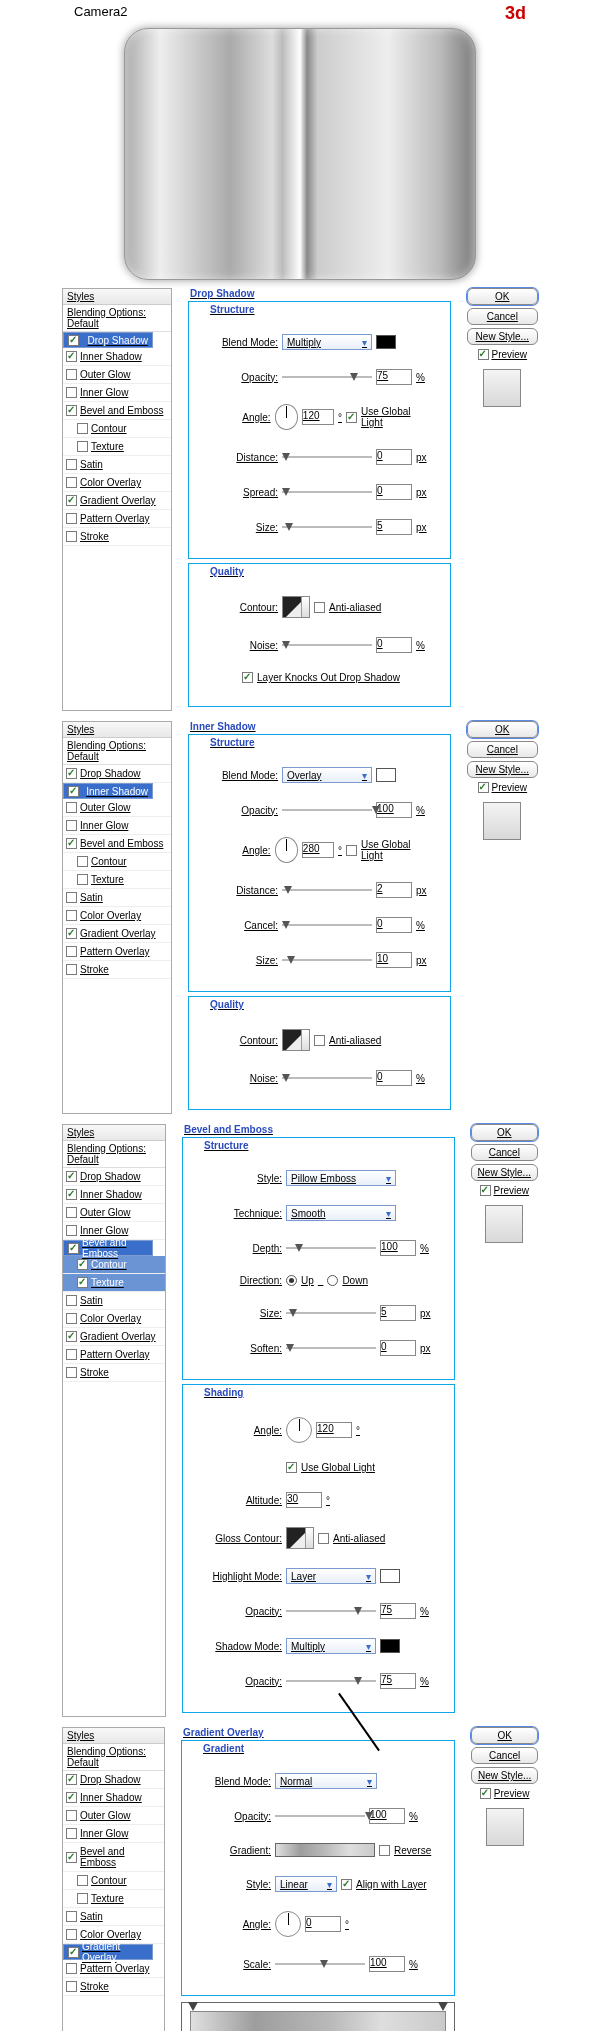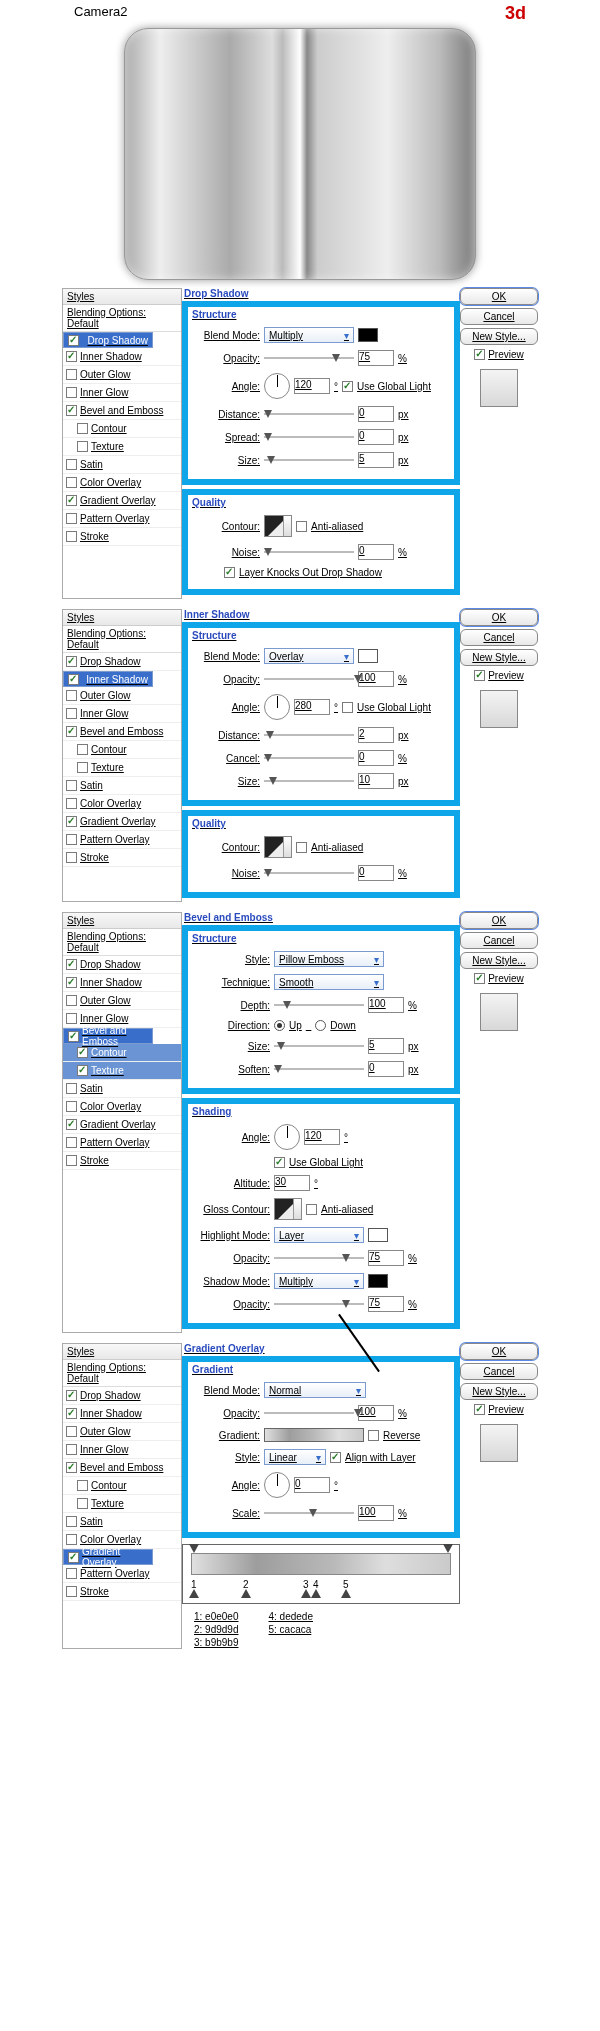--- a/index.html
+++ b/index.html
@@ -2,35 +2,35 @@
 <html><head>
 <meta charset="utf-8">
 <style>
 * { box-sizing: border-box; font-family: Tahoma, Arial, sans-serif; font-size: 10px; }
 body { margin: 0; background: #fff; }
 .wrap { width: 600px; text-decoration: underline; }
 .top-img { width: 480px; height: 280px; margin: 0 auto; padding: 3px 8px; position: relative; }
 .title-camera { position: absolute; top: 4px; left: 14px; font-size: 13px; color: #000; }
 .title-3d { position: absolute; top: 3px; right: 14px; font-size: 18px; color: #c00; font-weight: bold; }
 .camera-body { position: absolute; left: 64px; top: 28px; width: 352px; height: 252px; border-radius: 24px; background: linear-gradient(90deg,#aaa,#eee 10%,#aaa 30%,#ddd 42%,#bbb 45%,#fff 50%,#888 52%,#ccc 55%,#eee 75%,#bbb 90%,#888 98%); box-shadow: 0 0 8px rgba(0,0,0,.4), inset 0 0 10px rgba(255,255,255,.5); border: 1px solid #999; }
-.panel { width: 480px; margin: 6px auto 0; padding: 2px; display: flex; gap: 0; }
+.panel { width: 480px; margin: 6px auto 0; padding: 2px; display: flex; gap: 16px; }
 .styles-col { width: 120px; border: 1px solid #aaa; }
 .styles-hdr { background: linear-gradient(#f8f8f8,#e8e8e8); padding: 2px 4px; border-bottom: 1px solid #ccc; }
 .blend-hdr { padding: 2px 4px; border-bottom: 1px solid #ddd; }
 .style-item { display: flex; align-items: center; gap: 3px; padding: 3px 3px; border-bottom: 1px solid #eee; }
 .style-item.sel { background: #3a6ecb; color: #fff; }
 .style-item.sub { padding-left: 14px; }
 .style-item.sub.sel-sub { background: #6a94d4; color: #fff; }
 .cb { width: 11px; height: 11px; border: 1px solid #7a7a7a; background: #fff; position: relative; flex: 0 0 11px; }
 .cb.ck::after { content: "✓"; position: absolute; top: -2px; left: 0; color: #287a28; font-size: 10px; font-weight: bold; }
 .main-col { flex: 1; }
-.grp { border: 6px solid #0ea5e9; margin-bottom: 4px; padding: 4px 6px; position: relative; }
+.grp { border: 1px solid #0ea5e9; margin-bottom: 4px; padding: 4px 23px; position: relative; }
 .grp-title { color: #2a4bbd; font-weight: bold; margin: -2px 0 2px -2px; }
 .hdr-title { color: #2a4bbd; font-weight: bold; margin: 0 0 2px 2px; }
-.row { display: flex; align-items: center; gap: 4px; margin: 7px 0; }
+.row { display: flex; align-items: center; gap: 4px; margin: 19px 0; }
 .lbl { width: 66px; text-align: right; color: #000; }
 .lbl-w { width: 76px; text-align: right; }
 .num { width: 36px; height: 16px; border: 1px solid #888; background: #fff; text-align: left; }
 .unit { color: #000; }
 .sel { height: 16px; border: 1px solid #7a9ad0; background: linear-gradient(#fff,#e8eff8); padding: 0 4px; display: flex; align-items: center; justify-content: space-between; width: 90px; }
 .sel .arw { width: 10px; color: #3a6ecb; text-align: right; }
 .swatch { width: 20px; height: 14px; border: 1px solid #555; }
 .slider { width: 90px; height: 10px; position: relative; }
 .slider::before { content: ""; position: absolute; left: 0; right: 0; top: 4px; height: 2px; background: #bbb; }
 .slider .thumb { position: absolute; width: 0; height: 0; top: 1px; border-left: 4px solid transparent; border-right: 4px solid transparent; border-top: 8px solid #555; }

